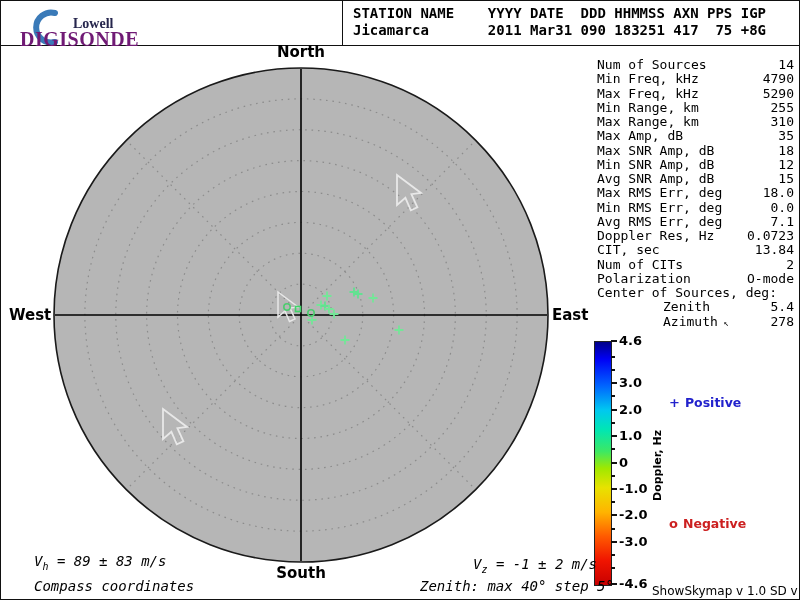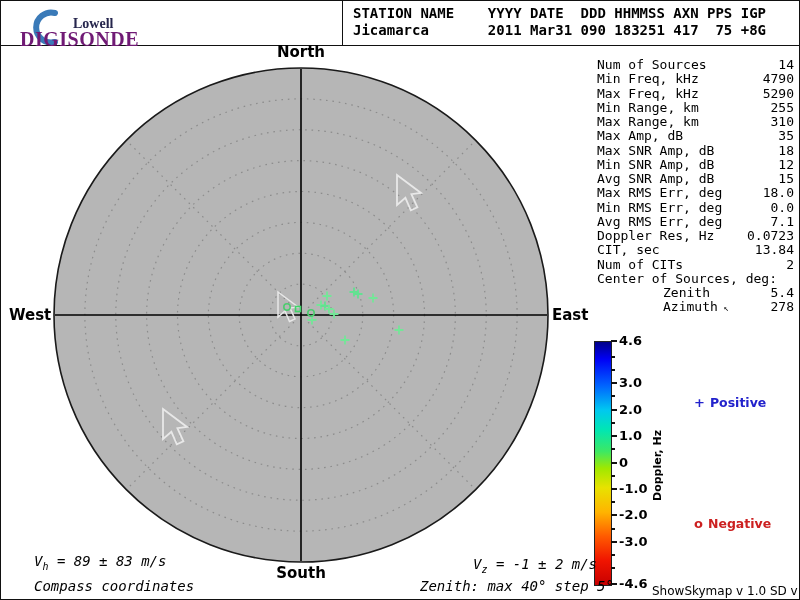--- a/index.html
+++ b/index.html
@@ -34,21 +34,21 @@
         background:linear-gradient(to bottom,#000088 0%,#0000f5 7%,#0064ff 18%,#00c8f0 28%,
         #00e6b4 36%,#3ce864 45%,#a0e800 52%,#e8e200 60%,#ffb400 70%,#ff5a00 80%,#f01400 90%,#c80000 100%);}
   .cbar-ticks{position:absolute;left:610px;top:340px;width:48px;height:243px;padding-left:21px;}
   .cbar-ticks .tick{position:absolute;left:0;height:2px;background:#111;}
   .cbar-ticks .tick.major{width:6px;} .cbar-ticks .tick.minor{width:4px;}
   .cbar-ticks .tlabel{position:absolute;left:8px;font-family:"DejaVu Sans",sans-serif;
         font-weight:bold;font-size:13px;white-space:nowrap;}
   .doppler-label{position:absolute;left:650px;top:500px;transform:rotate(-90deg);
         transform-origin:0 0;font-family:"DejaVu Sans",sans-serif;font-weight:bold;font-size:11px;}
   
-  .leg{position:absolute;font-family:"DejaVu Sans",sans-serif;font-weight:bold;font-size:12.5px;margin-left:25px;}
+  .leg{position:absolute;font-family:"DejaVu Sans",sans-serif;font-weight:bold;font-size:12.5px;}
   .leg .mk{font-size:13px;margin-right:5px;}
   
   .foot-it{position:absolute;font-style:italic;font-size:14px;color:#000;}
   .foot-it sub{font-size:10px;}
   .version{position:absolute;left:651px;top:583px;font-family:"DejaVu Sans",sans-serif;font-size:12px;}
 </style>
 </head>
 <body>
 
 <div class="page">
@@ -115,20 +115,21 @@
       <div class="row"><span>Max Amp, dB</span><span>35</span></div>
       <div class="row"><span>Max SNR Amp, dB</span><span>18</span></div>
       <div class="row"><span>Min SNR Amp, dB</span><span>12</span></div>
       <div class="row"><span>Avg SNR Amp, dB</span><span>15</span></div>
       <div class="row"><span>Max RMS Err, deg</span><span>18.0</span></div>
       <div class="row"><span>Min RMS Err, deg</span><span>0.0</span></div>
       <div class="row"><span>Avg RMS Err, deg</span><span>7.1</span></div>
       <div class="row"><span>Doppler Res, Hz</span><span>0.0723</span></div>
       <div class="row"><span>CIT, sec</span><span>13.84</span></div>
       <div class="row"><span>Num of CITs</span><span>2</span></div>
+      <div class="row"><span>Polarization</span><span>O-mode</span></div>
       <div class="row"><span>Center of Sources, deg:</span><span></span></div>
       <div class="row indent"><span>Zenith</span><span>5.4</span></div>
       <div class="row indent"><span>Azimuth<span class="az-arrow"> ↖</span></span><span>278</span></div>
     </div>
 
   <div class="cbar"></div>
   <div class="cbar-ticks">
       <div class="tick major" style="top: -1px;"></div>
       <div class="tlabel" style="top: -8px;">4.6</div>
       <div class="tick major" style="top: 41.2609px;"></div>

